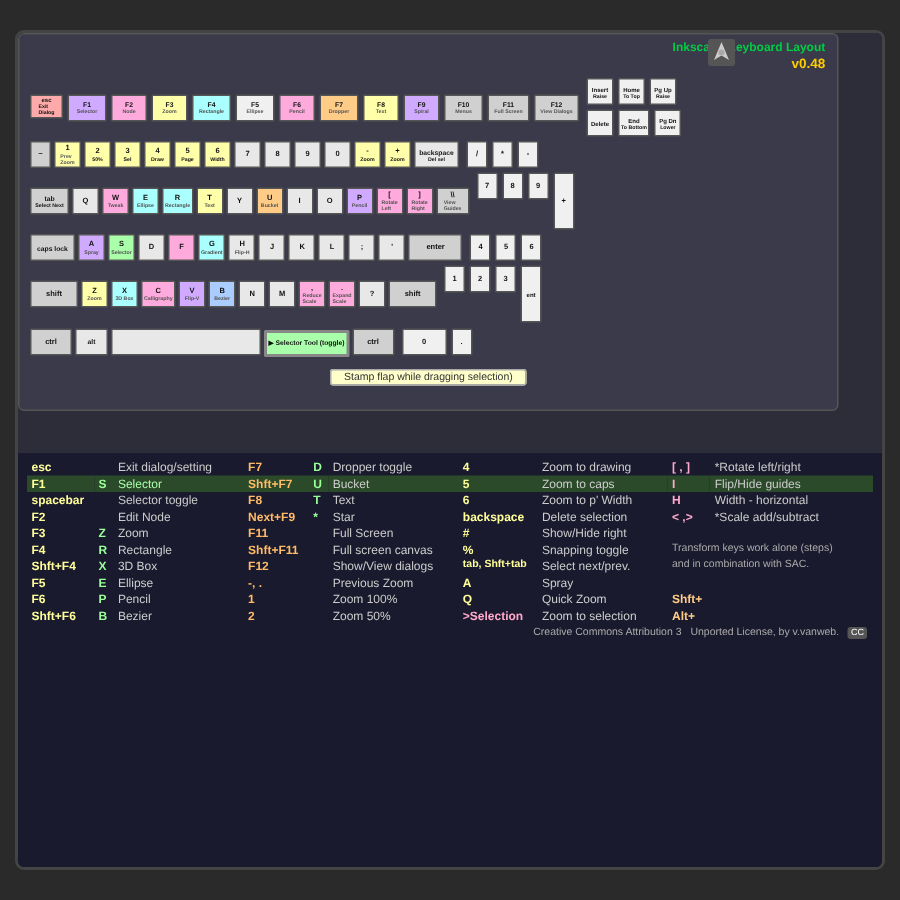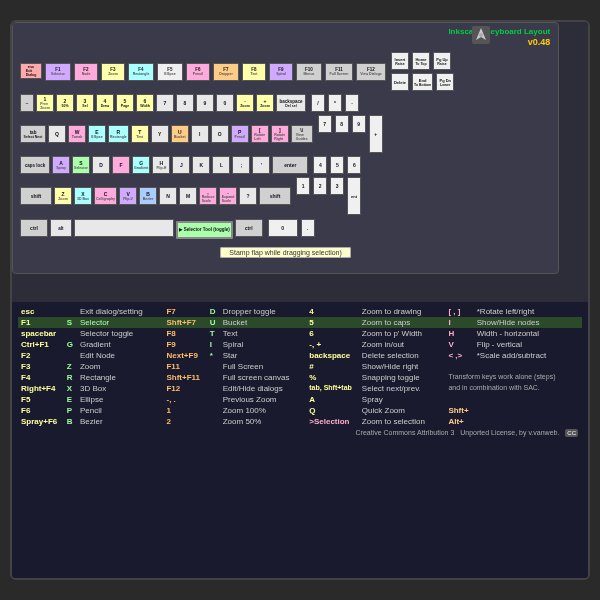--- a/index.html
+++ b/index.html
@@ -363,47 +363,35 @@
         <tr class="highlight-sel">
           <td class="col-key">F1</td>
           <td class="col-letter" style="color:#99ff99;">S</td>
           <td class="col-desc" style="color:#aaffaa;">Selector</td>
           <td class="col-key2">Shft+F7</td>
           <td class="col-letter" style="color:#99ff99;">U</td>
           <td class="col-desc">Bucket</td>
           <td class="col-num">5</td>
           <td class="col-desc2">Zoom to caps</td>
           <td class="col-sym">I</td>
-          <td class="col-desc3">Show/Hide nodes</td>
+          <td class="col-desc3">Flip/Hide guides</td>
         </tr>
         <tr>
           <td class="col-key">spacebar</td>
           <td class="col-letter"></td>
           <td class="col-desc">Selector toggle</td>
           <td class="col-key2">F8</td>
           <td class="col-letter" style="color:#99ff99;">T</td>
           <td class="col-desc">Text</td>
           <td class="col-num">6</td>
           <td class="col-desc2">Zoom to p' Width</td>
           <td class="col-sym">H</td>
           <td class="col-desc3">Width - horizontal</td>
         </tr>
         <tr>
-          <td class="col-key">Ctrl+F1</td>
-          <td class="col-letter" style="color:#99ff99;">G</td>
-          <td class="col-desc">Gradient</td>
-          <td class="col-key2">F9</td>
-          <td class="col-letter" style="color:#99ff99;">I</td>
-          <td class="col-desc">Spiral</td>
-          <td class="col-num">-, +</td>
-          <td class="col-desc2">Zoom in/out</td>
-          <td class="col-sym">V</td>
-          <td class="col-desc3">Flip - vertical</td>
-        </tr>
-        <tr>
           <td class="col-key">F2</td>
           <td class="col-letter"></td>
           <td class="col-desc">Edit Node</td>
           <td class="col-key2">Next+F9</td>
           <td class="col-letter" style="color:#99ff99;">*</td>
           <td class="col-desc">Star</td>
           <td class="col-num">backspace</td>
           <td class="col-desc2">Delete selection</td>
           <td class="col-sym">&lt; ,&gt;</td>
           <td class="col-desc3">*Scale add/subtract</td>
@@ -425,26 +413,26 @@
           <td class="col-letter" style="color:#99ff99;">R</td>
           <td class="col-desc">Rectangle</td>
           <td class="col-key2">Shft+F11</td>
           <td class="col-letter"></td>
           <td class="col-desc">Full screen canvas</td>
           <td class="col-num">%</td>
           <td class="col-desc2">Snapping toggle</td>
           <td colspan="2" style="color:#aaa; font-size:7px;">Transform keys work alone (steps)</td>
         </tr>
         <tr>
-          <td class="col-key">Right+F4</td>
+          <td class="col-key">Shft+F4</td>
           <td class="col-letter" style="color:#99ff99;">X</td>
           <td class="col-desc">3D Box</td>
           <td class="col-key2">F12</td>
           <td class="col-letter"></td>
-          <td class="col-desc">Edit/Hide dialogs</td>
+          <td class="col-desc">Show/View dialogs</td>
           <td class="col-num" style="font-size:7px;">tab, Shft+tab</td>
           <td class="col-desc2">Select next/prev.</td>
           <td colspan="2" style="color:#aaa; font-size:7px;">and in combination with SAC.</td>
         </tr>
         <tr>
           <td class="col-key">F5</td>
           <td class="col-letter" style="color:#99ff99;">E</td>
           <td class="col-desc">Ellipse</td>
           <td class="col-key2">-, .</td>
           <td class="col-letter"></td>
@@ -460,21 +448,21 @@
           <td class="col-desc">Pencil</td>
           <td class="col-key2">1</td>
           <td class="col-letter"></td>
           <td class="col-desc">Zoom 100%</td>
           <td class="col-num">Q</td>
           <td class="col-desc2">Quick Zoom</td>
           <td class="col-sym" style="color:#ffcc88;">Shft+</td>
           <td class="col-desc3"></td>
         </tr>
         <tr>
-          <td class="col-key">Spray+F6</td>
+          <td class="col-key">Shft+F6</td>
           <td class="col-letter" style="color:#99ff99;">B</td>
           <td class="col-desc">Bezier</td>
           <td class="col-key2">2</td>
           <td class="col-letter"></td>
           <td class="col-desc">Zoom 50%</td>
           <td class="col-num" style="color:#ffaacc;">&gt;Selection</td>
           <td class="col-desc2">Zoom to selection</td>
           <td class="col-sym" style="color:#ffcc88;">Alt+</td>
           <td class="col-desc3"></td>
         </tr>

